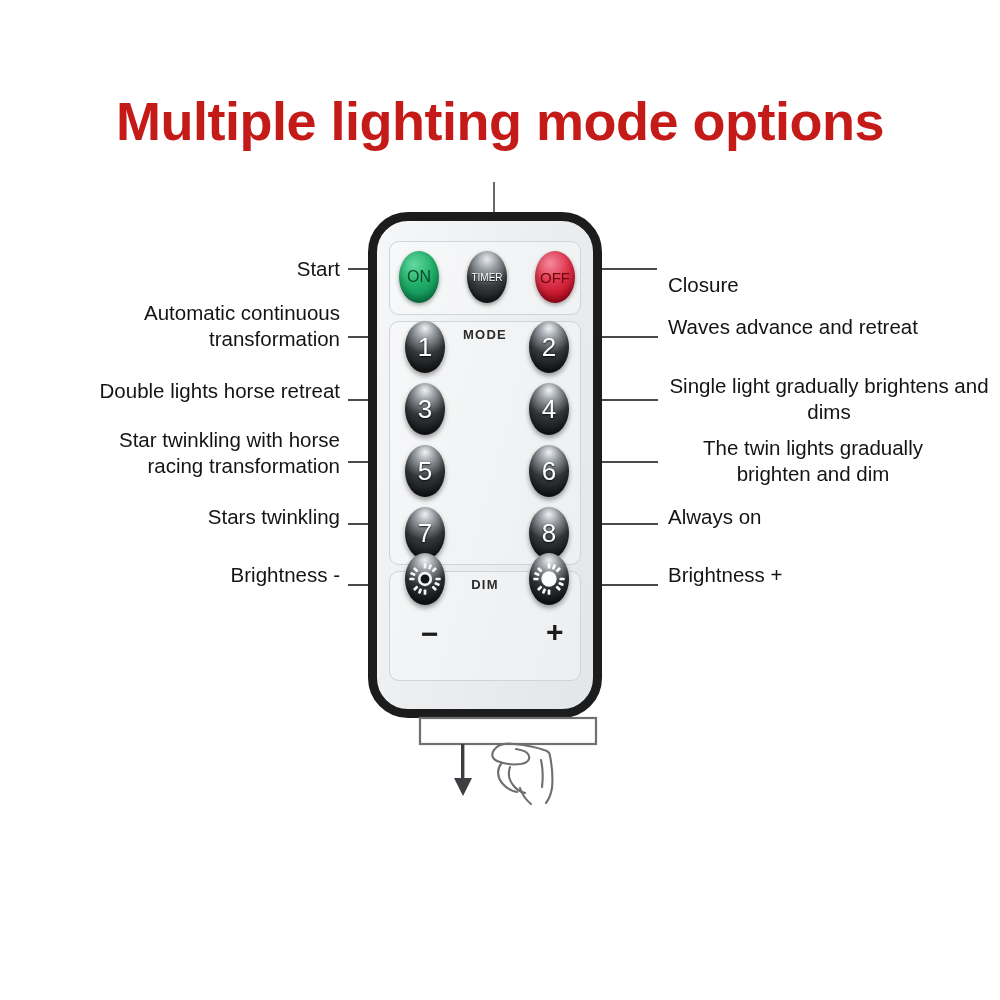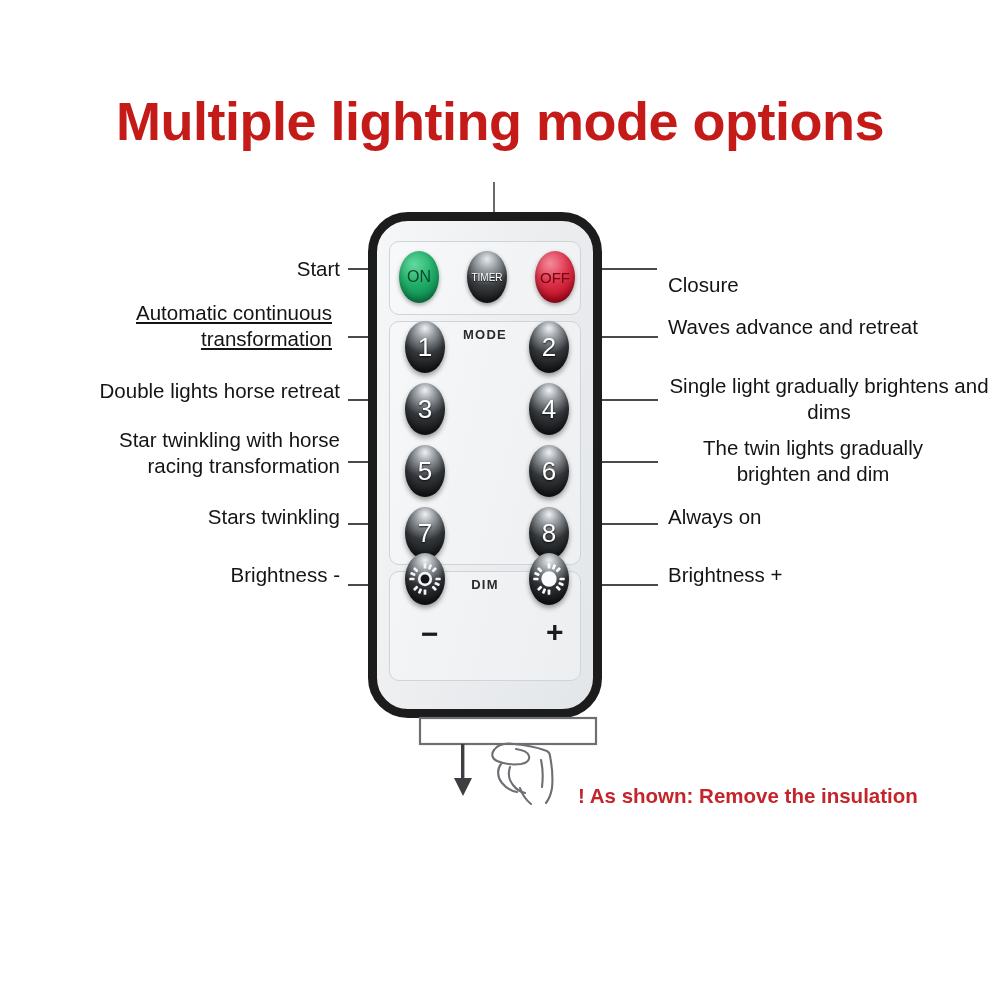--- a/index.html
+++ b/index.html
@@ -252,21 +252,21 @@
       </g>
     </svg>
   </div>
 
   <div class="dimsign" style="left:44px;  top:398px;">−</div>
   <div class="dimsign" style="left:169px; top:396px;">+</div>
 
 </div>
 
 <div class="callout left" style="left:120px; top:256px; width:220px;">Start</div>
-<div class="callout left" style="left:72px;  top:300px; width:260px;text-decoration:underline;">Automatic continuous transformation</div>
+<div class="callout left" style="left:80px;  top:300px; width:260px;">Automatic continuous transformation</div>
 <div class="callout left" style="left:40px;  top:378px; width:300px;">Double lights horse retreat</div>
 <div class="callout left" style="left:60px;  top:427px; width:280px;">Star twinkling with horse racing transformation</div>
 <div class="callout left" style="left:120px; top:504px; width:220px;">Stars twinkling</div>
 <div class="callout left" style="left:120px; top:562px; width:220px;">Brightness -</div>
 
 <div class="callout right" style="left:668px; top:256px; width:300px;margin-top:16px;">Closure</div>
 <div class="callout right" style="left:668px; top:314px; width:320px;">Waves advance and retreat</div>
 <div class="callout right" style="left:668px; top:373px; width:322px; text-align:center;">Single light gradually brightens and dims</div>
 <div class="callout right" style="left:668px; top:435px; width:290px; text-align:center;">The twin lights gradually brighten and dim</div>
 <div class="callout right" style="left:668px; top:504px; width:300px;">Always on</div>
@@ -286,14 +286,13 @@
     <path d="M96 34 c-3,4 -2,9 3,11 c7,3 16,4 24,3 c6,-1 9,-4 8,-8 c-1,-4 -6,-6 -13,-7"></path>
     <path d="M103 48 c-4,5 -4,13 1,19 c4,5 10,8 15,9"></path>
     <path d="M112 51 c-2,6 -1,13 3,18 c3,4 8,7 12,8"></path>
     <path d="M122 72 c2,6 6,12 11,16"></path>
     <path d="M152 40 c2,10 3,22 2,32 c-1,6 -3,11 -6,15"></path>
     <path d="M143 44 c2,9 2,19 1,27"></path>
   </g>
 </svg>
 
 <div class="warn">
-  <span>!  As shown: Remove the insulation</span>
 </div>
 
 </body></html>

